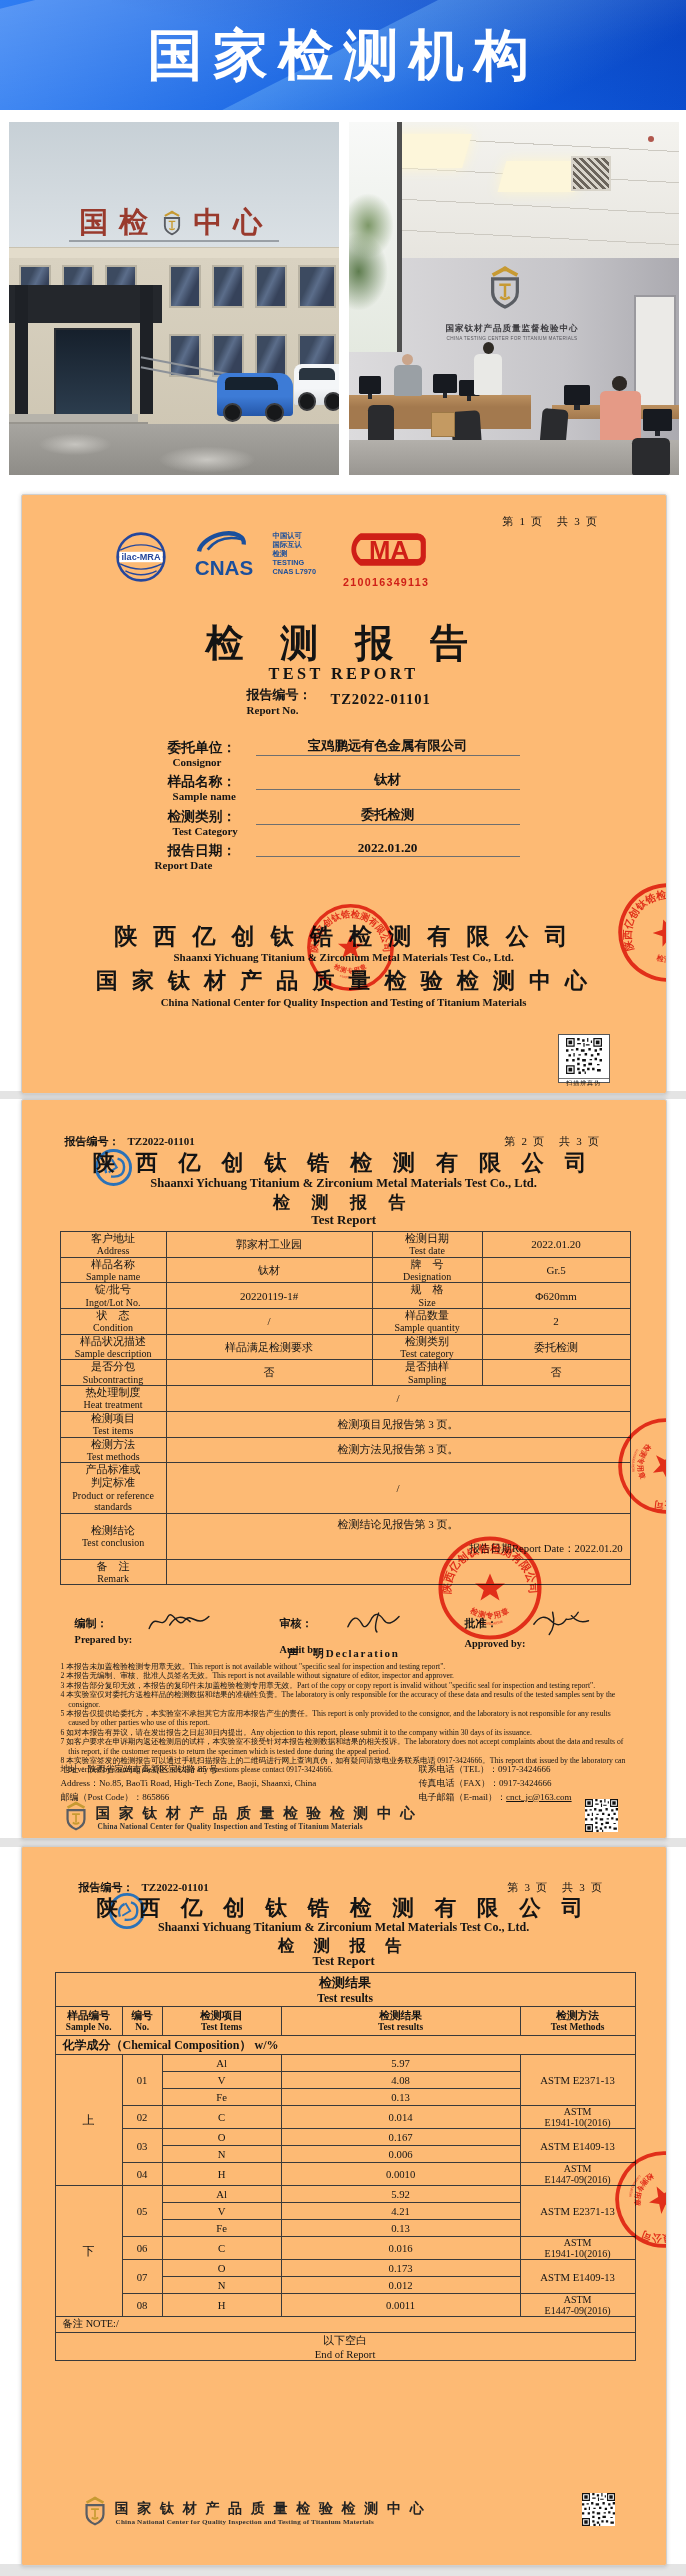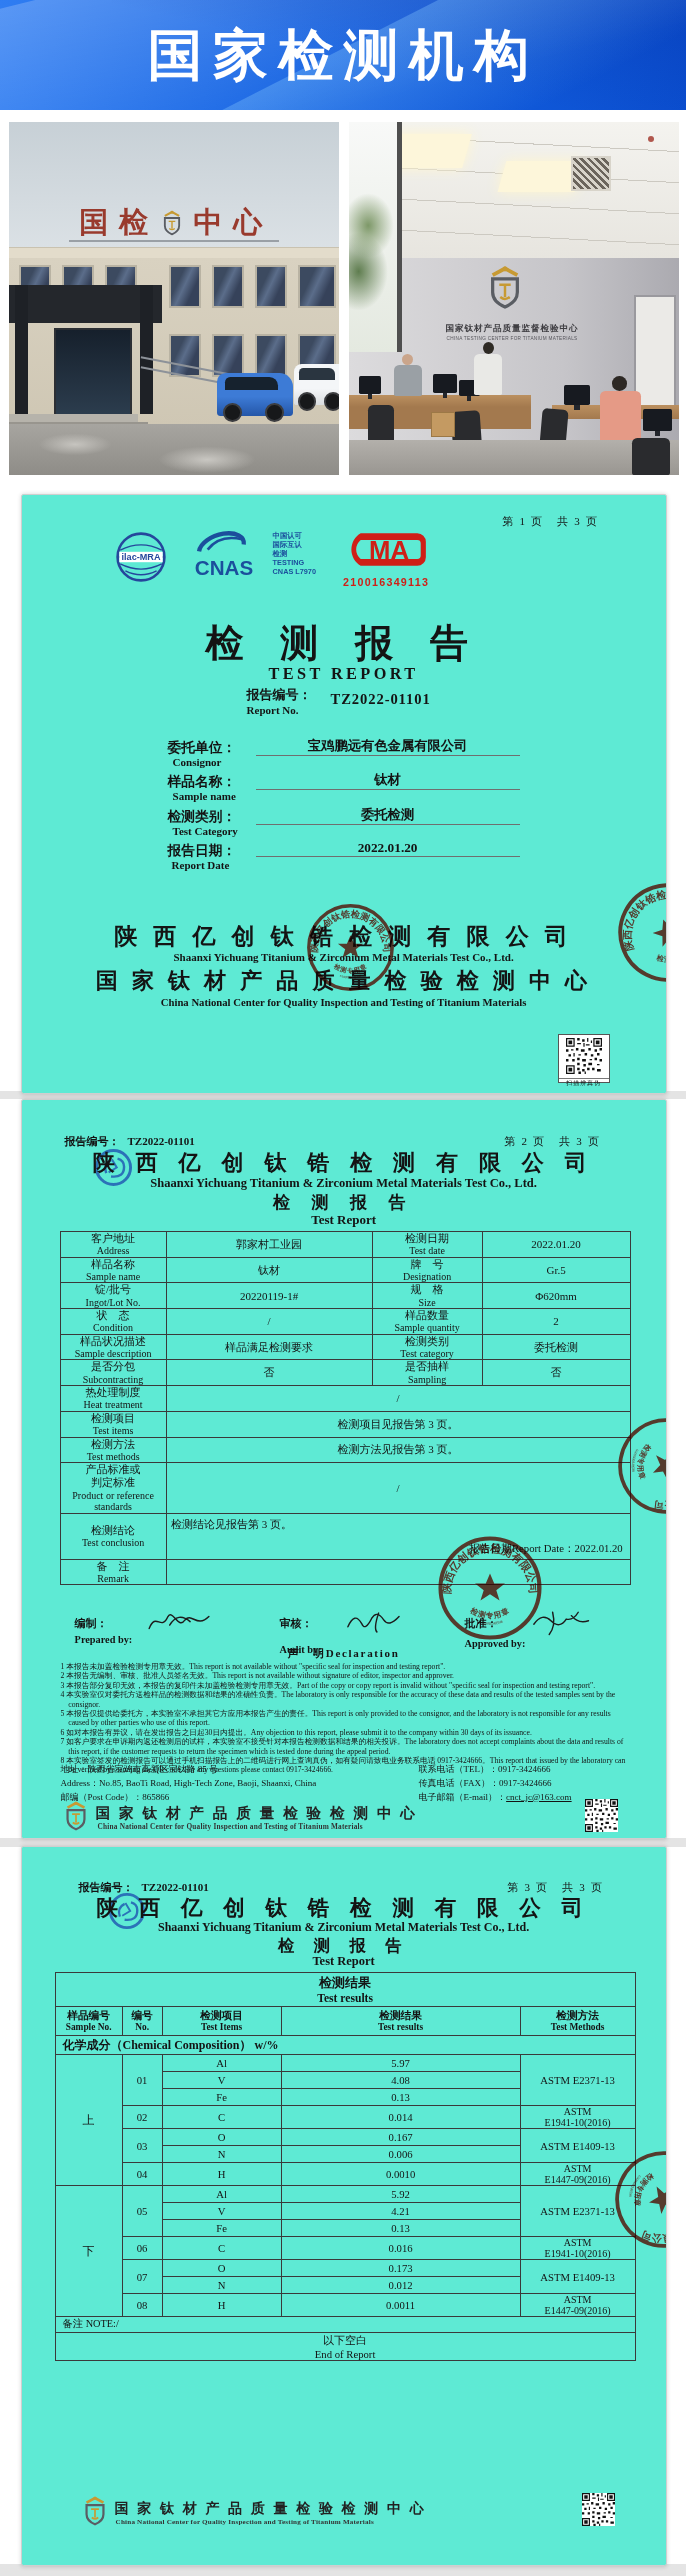--- a/index.html
+++ b/index.html
@@ -68,21 +68,21 @@
   .desk{position:absolute;background:linear-gradient(#bb9060,#a3794e)}
   .mon{position:absolute;background:#171a20;border-radius:1.7px}
   .mon::after{content:"";position:absolute;left:40%;bottom:-5.2px;width:20%;height:5.2px;background:#23262c}
   .chair{position:absolute;background:#2a2b2e;border-radius:5.2px 5.2px 2.6px 2.6px}
   .head{position:absolute;border-radius:50%}
   .torso{position:absolute;border-radius:5.2px 5.2px 1.7px 1.7px}
   .floorr{position:absolute;left:0;top:318px;width:100%;height:35px;background:linear-gradient(#b3b0ab,#999691)}
   .boxr{position:absolute;left:82px;top:290px;width:22px;height:23px;background:#c49a62;border:0.9px solid #9c7846}
   
   .band{position:absolute;left:0;width:687px;background:#e4e4e4}
-  .sheet{position:absolute;left:20.6px;width:644px;background:#5eead4;border:0.9px solid #cfcfcf;border-radius:2.6px;
+  .sheet{position:absolute;left:20.6px;width:644px;background:#fdba74;border:0.9px solid #cfcfcf;border-radius:2.6px;
          box-shadow:0 0.9px 4.3px rgba(0,0,0,.16);overflow:hidden}
   .pageno{position:absolute;font-size:11px;letter-spacing:1.7px;white-space:pre}
   .doc-cn-title{position:absolute;width:100%;text-align:center;font-weight:bold}
   .ul-field .lab-cn{font-size:13.7px;font-weight:bold}
   .ul-field .lab-en{font-size:11px;font-weight:bold}
   .ul-line{position:absolute;border-bottom:1.3px solid #6f6f6f;text-align:center;font-size:13.3px;font-weight:bold}
   .cnas-lines{font-family:"Liberation Sans","DejaVu Sans",sans-serif;font-weight:bold;color:#1b4f9c;
               font-size:7.3px;line-height:1.25;white-space:pre-line}
   .cma-num{font-family:"Liberation Sans","DejaVu Sans",sans-serif;color:#cf1f17;font-weight:bold;
            font-size:10.7px;letter-spacing:1.3px}
@@ -290,21 +290,21 @@
     <div class="abs lab-en" style="left:151px;top:295px">Sample name</div>
     <div class="abs ul-line" style="left:234px;top:276px;width:264px">钛材</div>
   </div>
   <div class="ul-field">
     <div class="abs lab-cn" style="left:146px;top:313px">检测类别：</div>
     <div class="abs lab-en" style="left:151px;top:330px">Test Category</div>
     <div class="abs ul-line" style="left:234px;top:311px;width:264px">委托检测</div>
   </div>
   <div class="ul-field">
     <div class="abs lab-cn" style="left:146px;top:347px">报告日期：</div>
-    <div class="abs lab-en" style="left:150px;top:364px">Report Date</div>
+    <div class="abs lab-en" style="left:133px;top:364px">Report Date</div>
     <div class="abs ul-line" style="left:234px;top:345px;width:264px">2022.01.20</div>
   </div>
 
   <div class="doc-cn-title" style="top:426px;font-size:23px;letter-spacing:5.2px">陕 西 亿 创 钛 锆 检 测 有 限 公 司</div>
   <div class="doc-cn-title" style="top:456px;font-size:11px">Shaanxi  Yichuang  Titanium  &amp;  Zirconium  Metal  Materials  Test  Co.,  Ltd.</div>
   <div class="doc-cn-title" style="top:471px;font-size:22px;letter-spacing:4.3px">国 家 钛 材 产 品 质 量 检 验 检 测 中 心</div>
   <div class="doc-cn-title" style="top:501px;font-size:10.7px">China  National  Center  for  Quality    Inspection  and  Testing  of  Titanium  Materials</div>
 
   <svg class="seal" style="left:283px;top:407px" width="91" height="91" viewBox="0 0 120 120">
       <use href="#sealg"></use>
@@ -443,21 +443,21 @@
             <div class="en">Product or reference
 standards</div>
           </td>
           <td class="val" colspan="3">/</td>
         </tr>
     <tr style="height:46px">
           <td>
             <div class="cn">检测结论</div>
             <div class="en">Test conclusion</div>
           </td>
-        <td colspan="3" style="position:relative;text-align:left;vertical-align:top">
+        <td colspan="3" style="position:relative;text-align:center;vertical-align:top">
           <div style="font-size:11px;padding:3.4px 1.7px">检测结论见报告第 3 页。</div>
           <div style="position:absolute;right:6.9px;bottom:2.6px;font-size:10.7px">报告日期Report Date：2022.01.20</div>
         </td>
         </tr>
     <tr style="height:22px">
           <td>
             <div class="cn">备　注</div>
             <div class="en">Remark</div>
           </td>
           <td class="val" colspan="3"></td>

